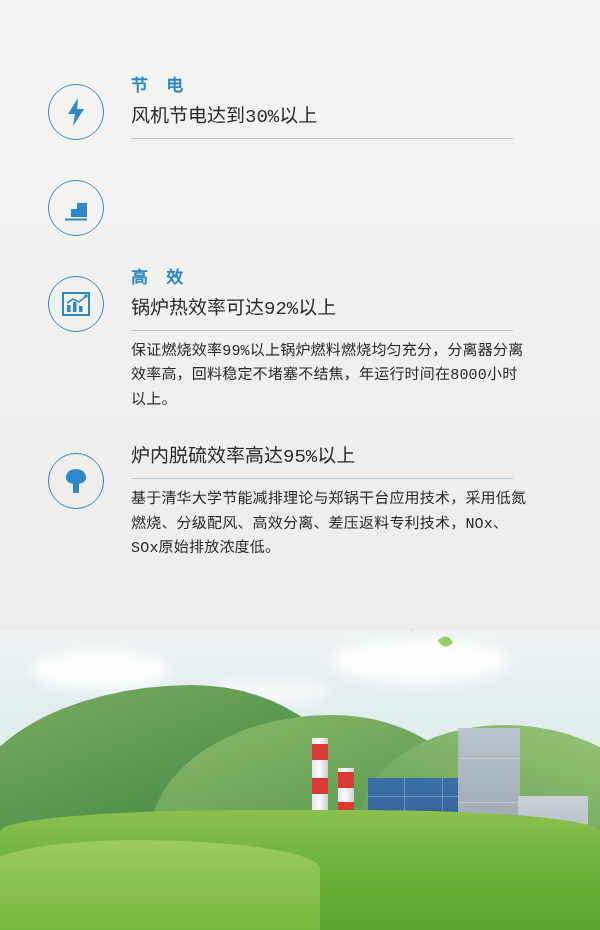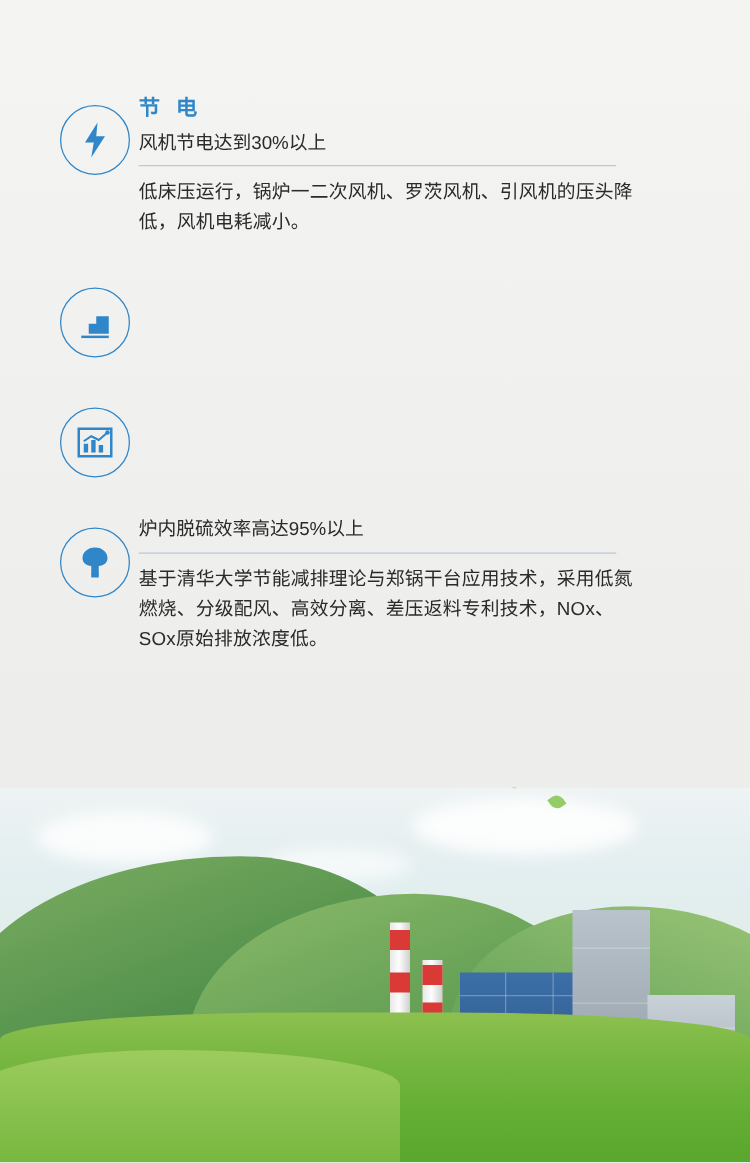--- a/index.html
+++ b/index.html
@@ -29,35 +29,36 @@
   .icon-wrap{
     flex:0 0 auto;
     width:54px;height:54px;
     border-radius:50%;
     border:1.5px solid #2f86c8;
     display:flex;align-items:center;justify-content:center;
     margin-top:14px;
   }
   .icon-wrap svg{display:block;}
   .ftext{
-    margin-left:7px;
+    margin-left:27px;
     flex:1 1 auto;
     padding-top:4px;
+    font-family:Liberation Mono, monospace;
   }
   .ftitle{
     color:#2f86c8;
     font-size:17px;
     font-weight:bold;
     letter-spacing:4px;
     line-height:1.5;
     margin-bottom:3px;
   }
   .fsub{
     color:#2a2a2a;
-    font-size:15px;
+    font-size:19px;
     line-height:1.55;
     padding-bottom:6px;
     border-bottom:1px solid #b9c9d6;
     display:block;
     max-width:382px;
   }
   .fdesc{
     color:#2a2a2a;
     font-size:15px;
     line-height:1.62;
@@ -141,21 +142,20 @@
 
     <div class="feature">
       <div class="icon-wrap">
         <svg width="26" height="30" viewBox="0 0 26 30" aria-hidden="true">
           <path d="M15 1 L5 17 H12 L10 29 L21 12 H14 Z" fill="#2f86c8"></path>
         </svg>
       </div>
       <div class="ftext">
         <div class="ftitle">节 电</div>
         <div class="fsub">风机节电达到30%以上</div>
-        <div class="fdesc">低床压运行，锅炉一二次风机、罗茨风机、引风机的压头降低，风机电耗减小。</div>
       </div>
     </div>
 
     <div class="feature">
       <div class="icon-wrap">
         <svg width="28" height="26" viewBox="0 0 28 26" aria-hidden="true">
           <path d="M3 22 H9 V14 H15 V8 H25 V22 Z" fill="#2f86c8"></path>
           <rect x="3" y="23.5" width="22" height="2" fill="#2f86c8"></rect>
         </svg>
       </div>
@@ -165,20 +165,25 @@
       <div class="icon-wrap">
         <svg width="30" height="28" viewBox="0 0 30 28" aria-hidden="true">
           <rect x="2" y="3" width="26" height="22" fill="none" stroke="#2f86c8" stroke-width="2"></rect>
           <rect x="6" y="15" width="3.5" height="7" fill="#2f86c8"></rect>
           <rect x="12" y="12" width="3.5" height="10" fill="#2f86c8"></rect>
           <rect x="18" y="16" width="3.5" height="6" fill="#2f86c8"></rect>
           <polyline points="6,13 12,9 18,12 25,6" fill="none" stroke="#2f86c8" stroke-width="1.6"></polyline>
           <circle cx="25" cy="6" r="1.8" fill="#2f86c8"></circle>
         </svg>
       </div>
+      <div class="ftext">
+        <div class="ftitle">高 效</div>
+        <div class="fsub">锅炉热效率可达92%以上</div>
+        <div class="fdesc">保证燃烧效率99%以上锅炉燃料燃烧均匀充分，分离器分离效率高，回料稳定不堵塞不结焦，年运行时间在8000小时以上。</div>
+      </div>
     </div>
 
     <div class="feature">
       <div class="icon-wrap">
         <svg width="30" height="30" viewBox="0 0 30 30" aria-hidden="true">
           <path d="M15 3 C9 3 5 7 5 11.5 C5 15 8 17.5 12 17.8 L12 25 H18 L18 17.8 C22 17.5 25 15 25 11.5 C25 7 21 3 15 3 Z" fill="#2f86c8"></path>
           <rect x="12" y="24" width="6" height="3" fill="#2f86c8"></rect>
         </svg>
       </div>
       <div class="ftext">

